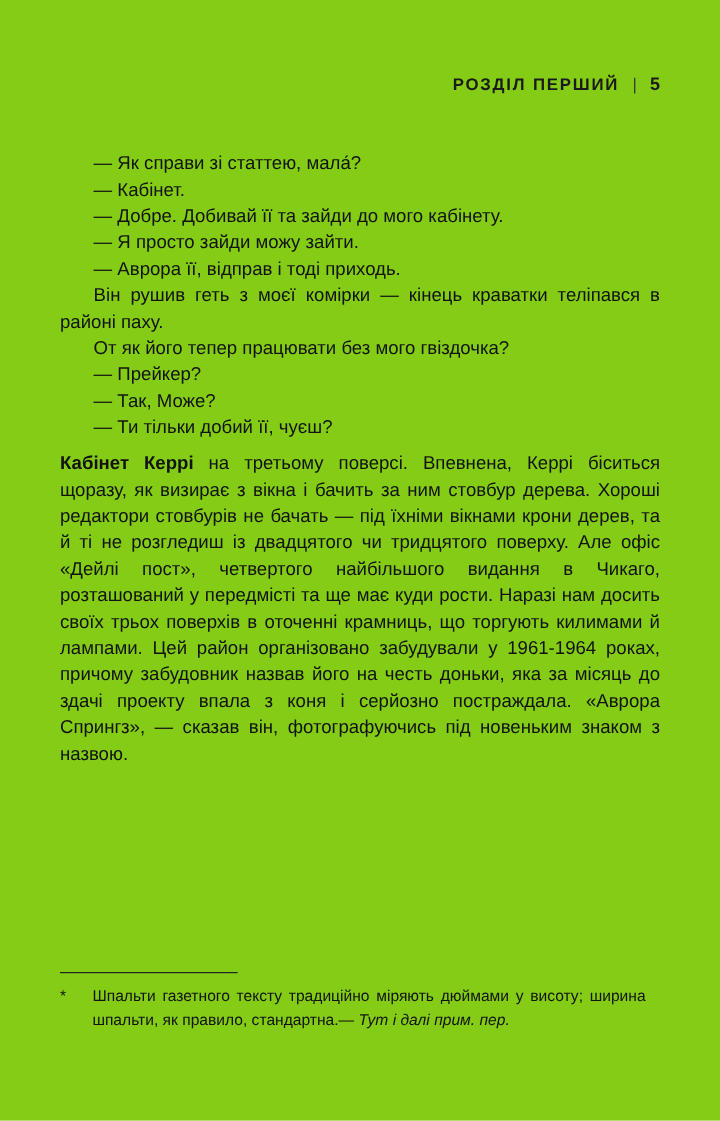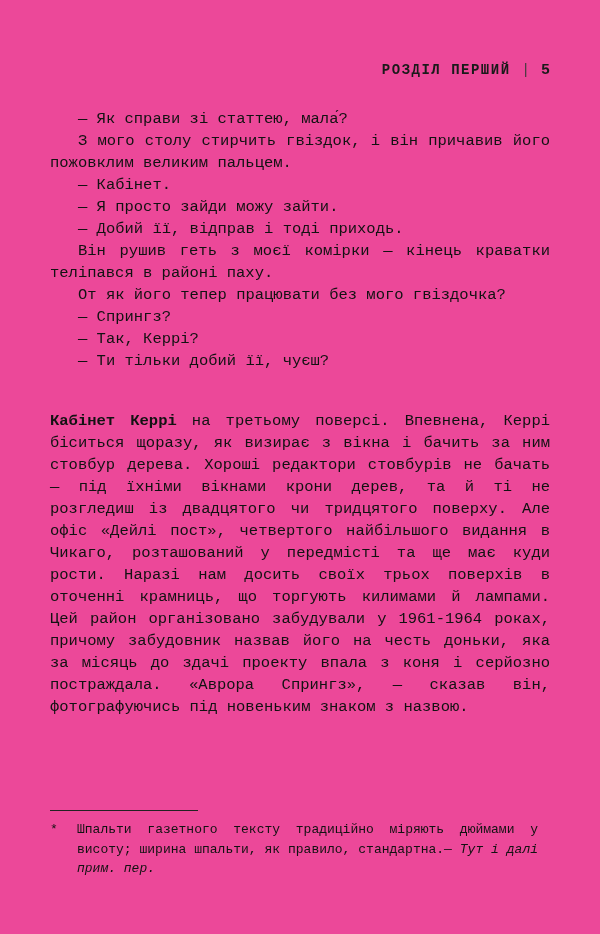--- a/index.html
+++ b/index.html
@@ -4,23 +4,23 @@
 <style>
   html, body {
     margin: 0;
     padding: 0;
     background: #ffffff;
   }
   .page {
     position: relative;
     width: 600px;
     height: 934px;
-    background: #ec4899;
+    background: #84cc16;
     color: #121212;
-    font-family: Liberation Mono, monospace;
+    font-family: Liberation Sans, sans-serif;
     overflow: hidden;
   }
   
   .running-header {
     position: absolute;
     top: 62px;
     left: 50px;
     right: 50px;
     text-align: right;
     font-size: 14px;
@@ -35,34 +35,34 @@
     margin: 0 11px;
     letter-spacing: 0;
   }
   .running-header .pagenum {
     letter-spacing: 0;
     font-size: 15px;
   }
   
   .body-text {
     position: absolute;
-    top: 108px;
+    top: 126px;
     left: 50px;
     right: 50px;
   }
   .para {
     margin: 0;
     font-size: 15.5px;
     line-height: 22px;
     text-align: justify;
     text-indent: 28px;
   }
   .para.section-start {
     text-indent: 0;
-    margin-top: 38px;
+    margin-top: 8px;
   }
   .para strong {
     font-weight: bold;
   }
   
   .footnote {
     position: absolute;
     top: 810px;
     left: 50px;
     right: 62px;
@@ -94,28 +94,28 @@
 <body>
 
 <div class="page">
 
   <div class="running-header">
     <span class="chapter">РОЗДІЛ ПЕРШИЙ</span><span class="sep">|</span><span class="pagenum">5</span>
   </div>
 
   <div class="body-text">
       <p class="para">— Як справи зі статтею, мала́?</p>
-      <p class="para">З мого столу стирчить гвіздок, і він причавив його пожовклим великим пальцем.</p>
       <p class="para">— Кабінет.</p>
+      <p class="para">— Добре. Добивай її та зайди до мого кабінету.</p>
       <p class="para">— Я просто зайди можу зайти.</p>
-      <p class="para">— Добий її, відправ і тоді приходь.</p>
+      <p class="para">— Аврора її, відправ і тоді приходь.</p>
       <p class="para">Він рушив геть з моєї комірки — кінець краватки теліпався в районі паху.</p>
       <p class="para">От як його тепер працювати без мого гвіздочка?</p>
-      <p class="para">— Спрингз?</p>
-      <p class="para">— Так, Керрі?</p>
+      <p class="para">— Прейкер?</p>
+      <p class="para">— Так, Може?</p>
       <p class="para">— Ти тільки добий її, чуєш?</p>
       <p class="para section-start"><strong>Кабінет Керрі</strong> на третьому поверсі. Впевнена, Керрі біситься щоразу, як визирає з вікна і бачить за ним стовбур дерева. Хороші редактори стовбурів не бачать — під їхніми вікнами крони дерев, та й ті не розгледиш із двадцятого чи тридцятого поверху. Але офіс «Дейлі пост», четвертого найбільшого видання в Чикаго, розташований у передмісті та ще має куди рости. Наразі нам досить своїх трьох поверхів в оточенні крамниць, що торгують килимами й лампами. Цей район організовано забудували у 1961-1964 роках, причому забудовник назвав його на честь доньки, яка за місяць до здачі проекту впала з коня і серйозно постраждала. «Аврора Спрингз», — сказав він, фотографуючись під новеньким знаком з назвою.</p>
     </div>
 
   <div class="footnote">
     <div class="footnote-rule"></div>
     <p class="footnote-text"><span class="fn-marker">*</span><span>Шпальти газетного тексту традиційно міряють дюймами у висоту; ширина шпальти, як правило, стандартна.— </span><em>Тут і далі прим. пер.</em></p>
   </div>
 
 </div>

